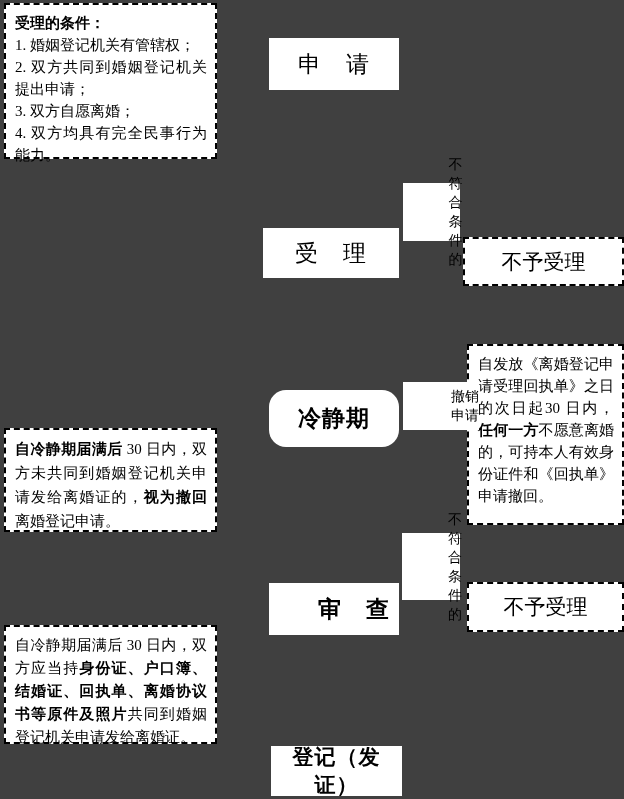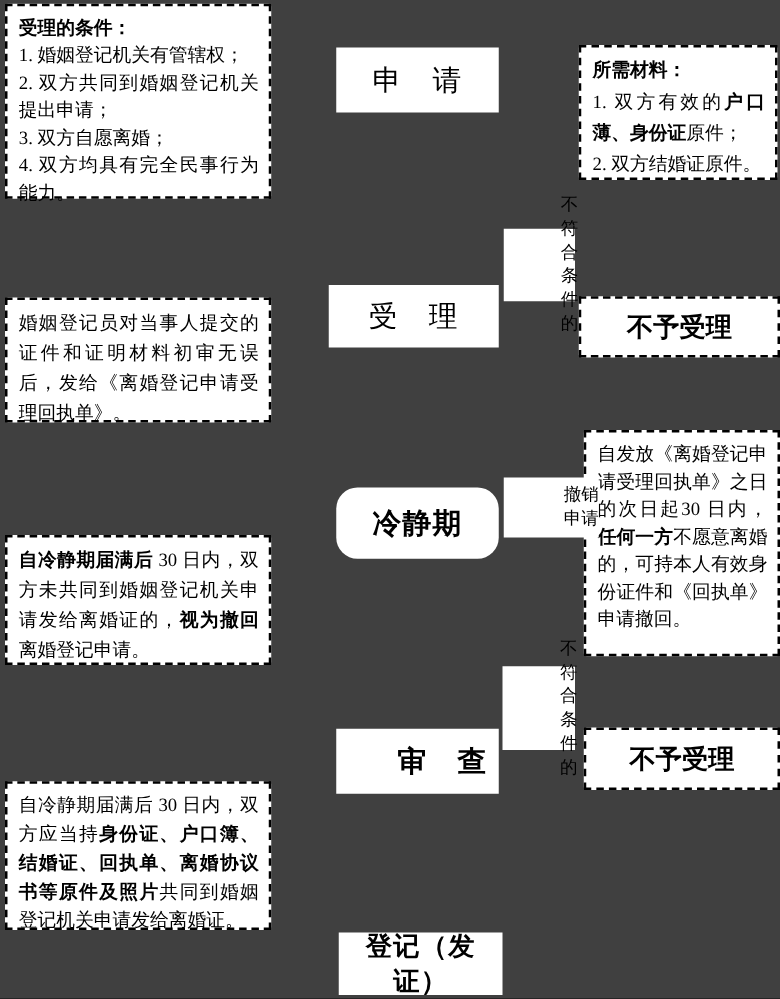--- a/index.html
+++ b/index.html
@@ -17,21 +17,21 @@
   }
   .dashedbox .item { text-align:justify; }
   .flownode {
     display:flex; align-items:center; justify-content:center;
     font-size:23px; letter-spacing:1px; text-align:center;
   }
   .bold { font-weight:bold; }
   .regular { font-weight:normal;text-align:right; }
   .rejectnode {
     display:flex; align-items:center; justify-content:center;
-    font-size:21px; font-weight:bold; border:2px dashed #000;text-align:right;
+    font-size:21px; font-weight:normal; border:2px dashed #000;text-align:right;
   }
   .connlabel {
     display:flex; align-items:center; justify-content:center;
     font-size:14px; line-height:19px; font-weight:normal;padding-left:48px;
   }
   .connlabel .inner { width:30px; text-align:center; word-break:break-all; }
   
   #conditions-box   { left:4px;   top:3px;   width:213px; height:156px; line-height:22px; }
   #apply-box        { left:269px; top:38px;  width:130px; height:52px; }
   #materials-box    { left:463px; top:36px;  width:159px; height:108px; line-height:25px; }
@@ -59,33 +59,25 @@
     <div class="item">1. 婚姻登记机关有管辖权；</div>
     <div class="item">2. 双方共同到婚姻登记机关提出申请；</div>
     <div class="item">3. 双方自愿离婚；</div>
     <div class="item">4. 双方均具有完全民事行为能力。</div>
   </div>
 
   <div class="box flownode regular" id="apply-box">
     <span>申　请</span>
   </div>
 
-  <div class="box dashedbox" id="materials-box">
-    <div class="item bold">所需材料：</div>
-    <div class="item"><span>1. 双方有效的</span><span class="bold">户口薄、身份证</span><span>原件；</span></div>
-    <div class="item">2. 双方结婚证原件。</div>
-  </div>
 
   <div class="box connlabel" id="notqual1-label">
     <span class="inner">不符合条件的</span>
   </div>
 
-  <div class="box dashedbox" id="accept-note-box">
-    <div class="item">婚姻登记员对当事人提交的证件和证明材料初审无误后，发给《离婚登记申请受理回执单》。</div>
-  </div>
 
   <div class="box flownode regular" id="accept-box">
     <span>受　理</span>
   </div>
 
   <div class="box rejectnode" id="reject1-box">
     <span>不予受理</span>
   </div>
 
   <div class="box dashedbox" id="withdraw-note-box">

